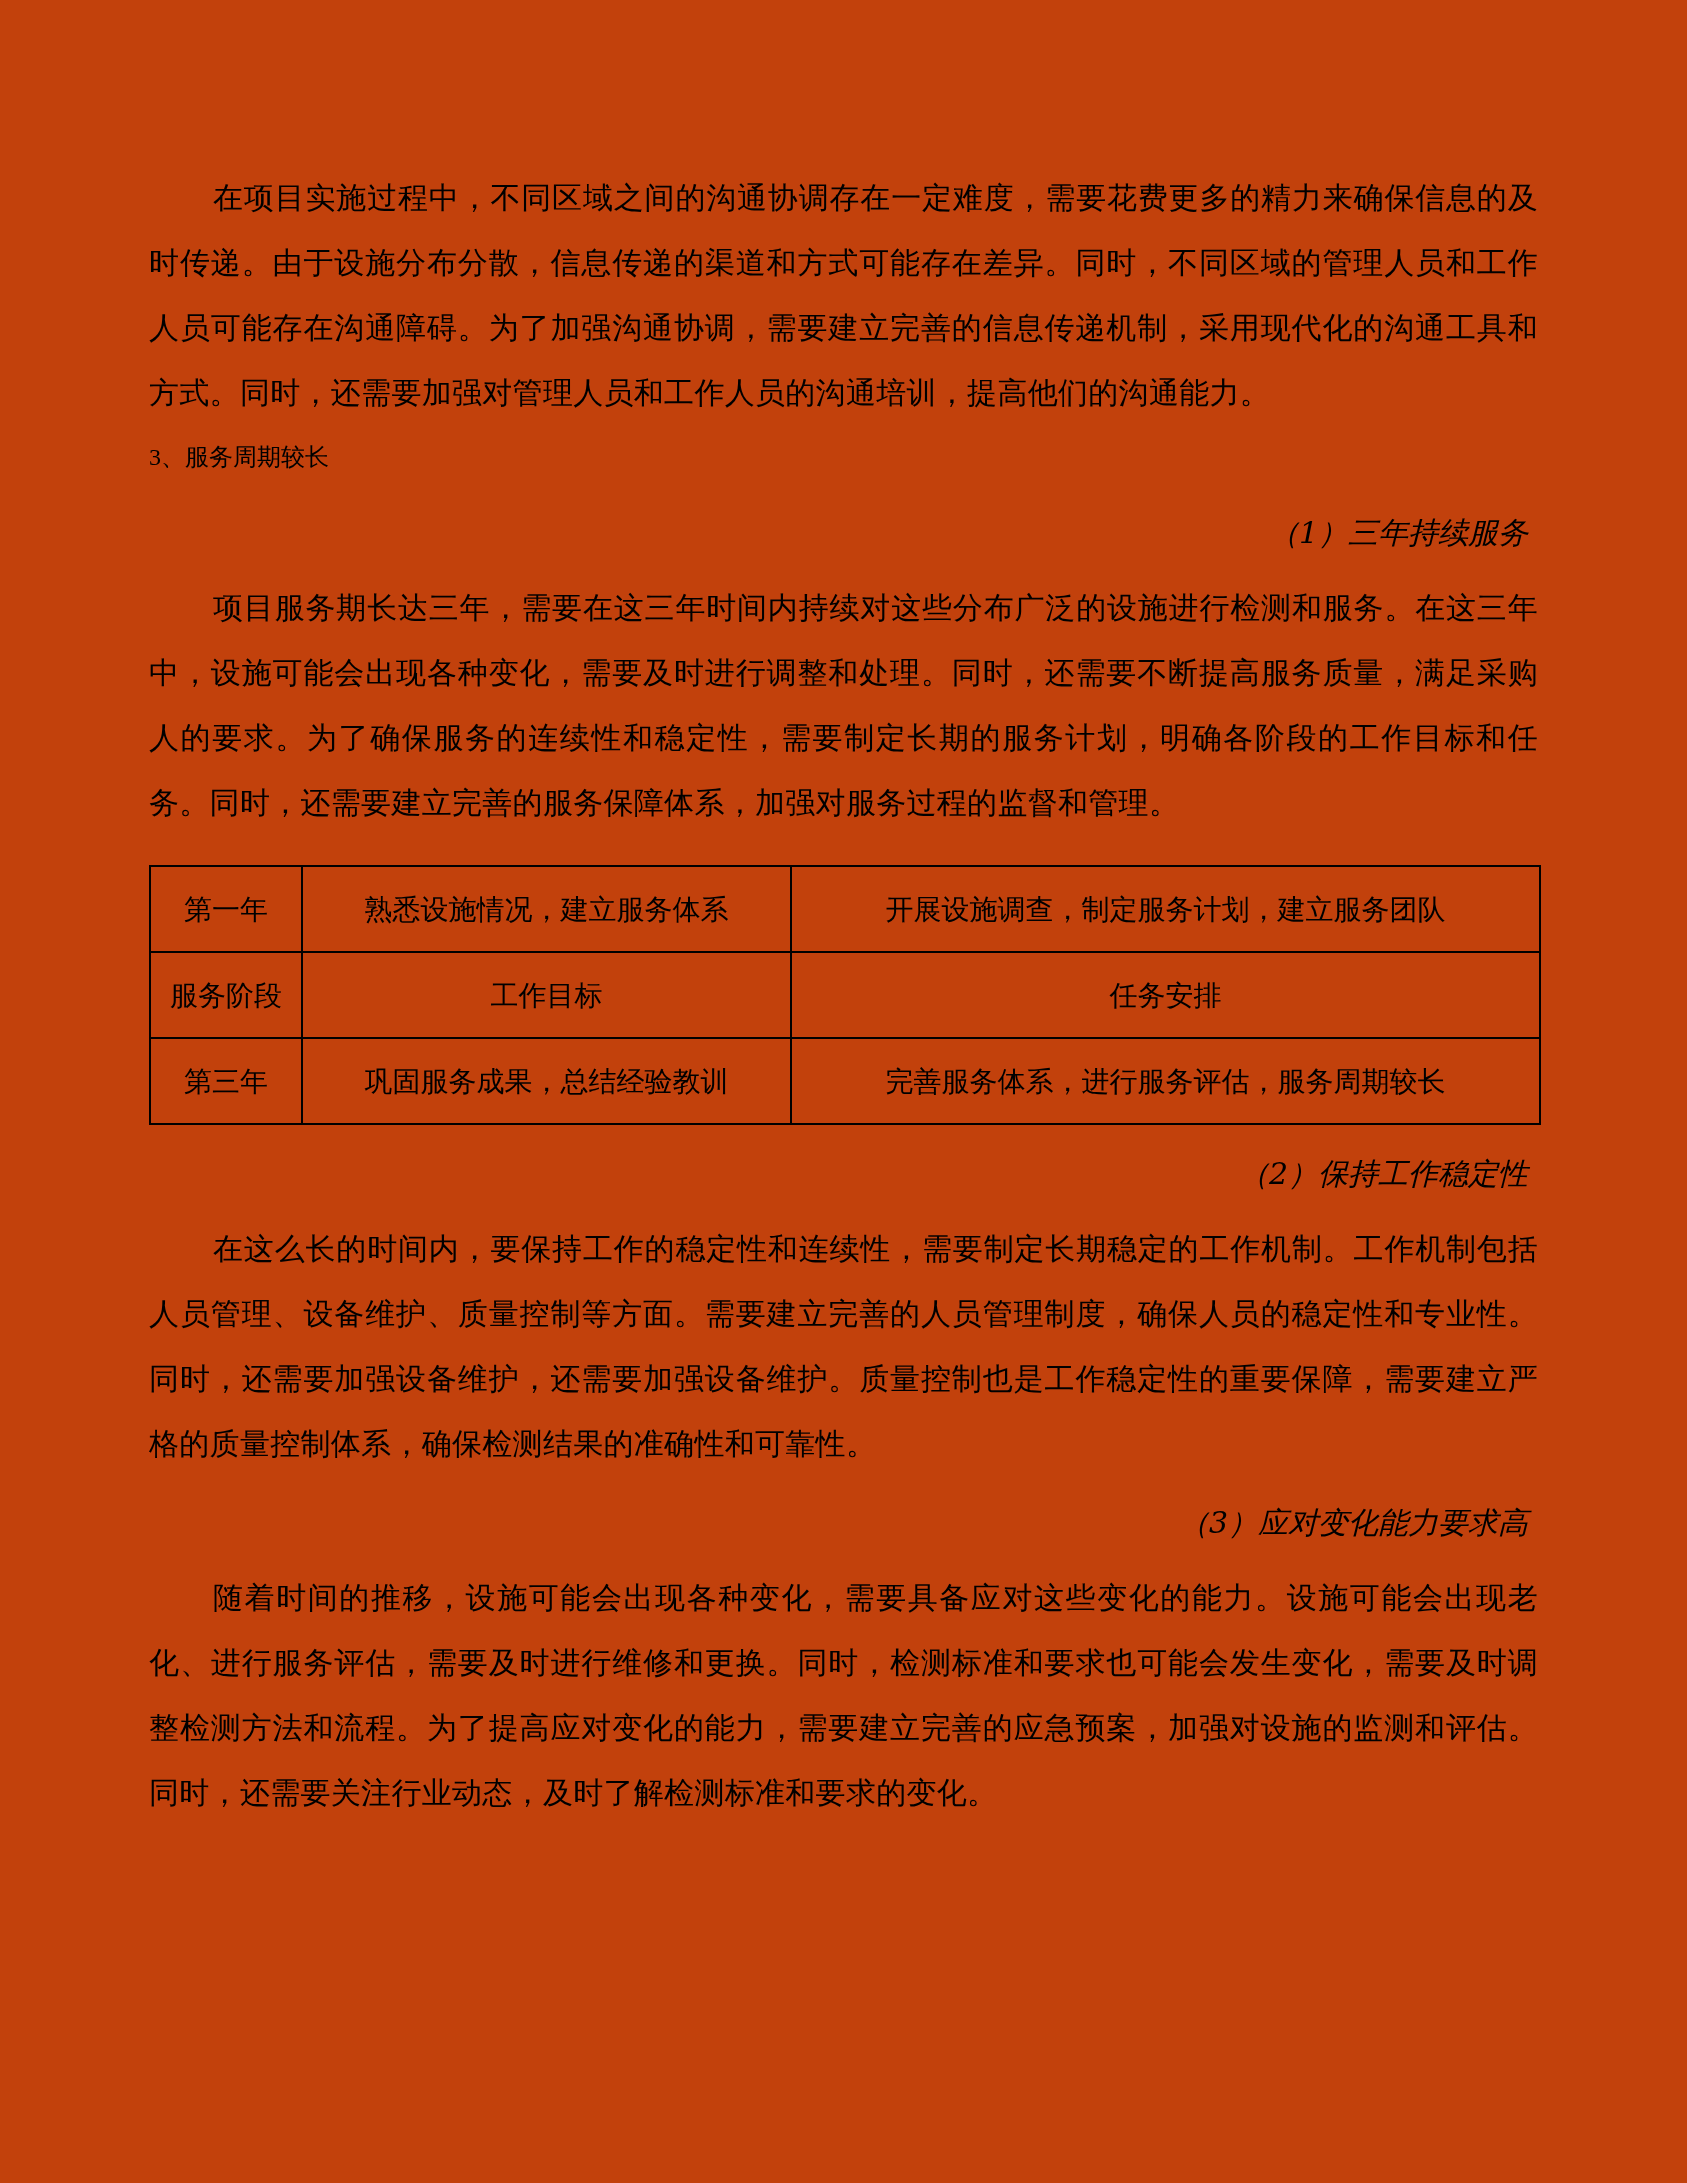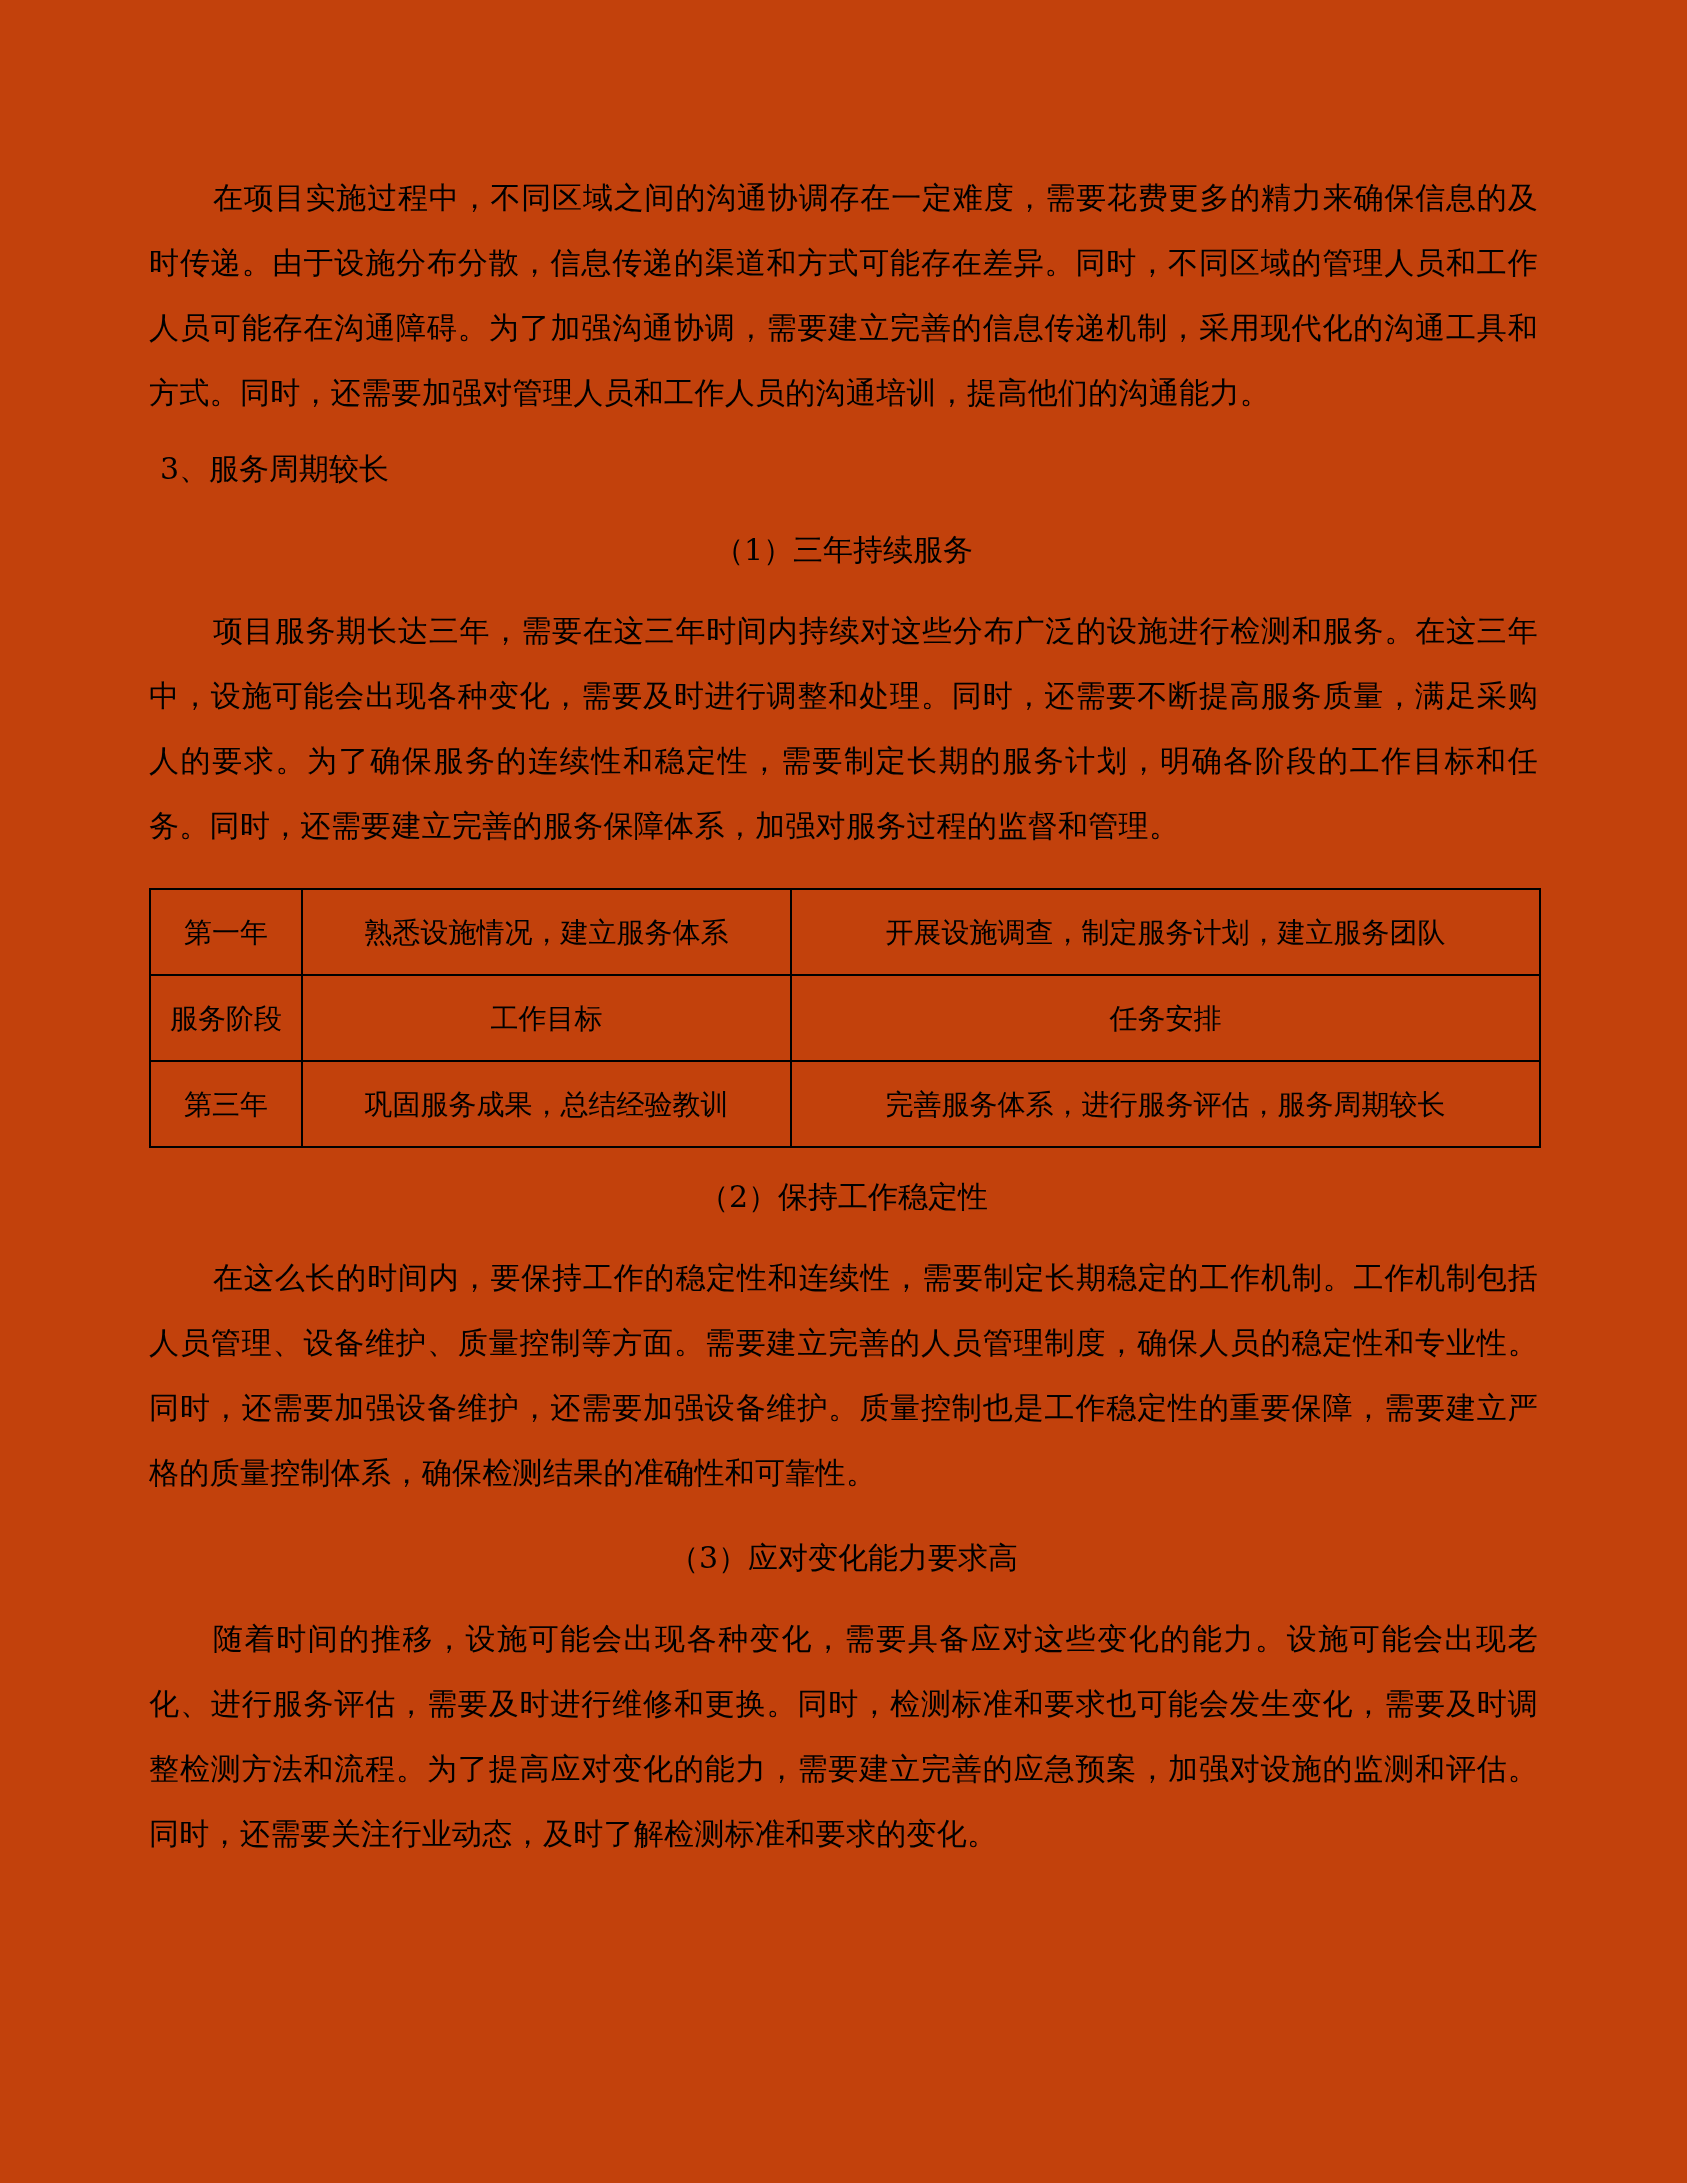--- a/index.html
+++ b/index.html
@@ -26,35 +26,37 @@
     line-height: 65px;
     text-align: justify;
     text-justify: inter-ideograph;
     text-indent: 64px;
     margin: 0 0 0 0;
     letter-spacing: 0.3px;
     font-weight: 400;
   }
 
   .heading {
-    font-size: 30px;
+    font-size: 24px;
     line-height: 65px;
     text-indent: 0;
-    margin: 11px;
+    margin: 0;
     text-align: left;
     font-weight: 400;
+    font-family: Liberation Serif, serif;
   }
 
   .heading-sub {
     font-size: 30px;
     line-height: 65px;
     text-indent: 0;
-    margin: 16px;
-    text-align: center;
+    margin: 10px;
+    text-align: right;
     font-weight: 400;
+    font-style: italic;
   }
 
   table.svc-table {
     border-collapse: collapse;
     width: 1389px;
     margin: 30px 0 16px 0;
     table-layout: fixed;
   }
 
   table.svc-table td {

